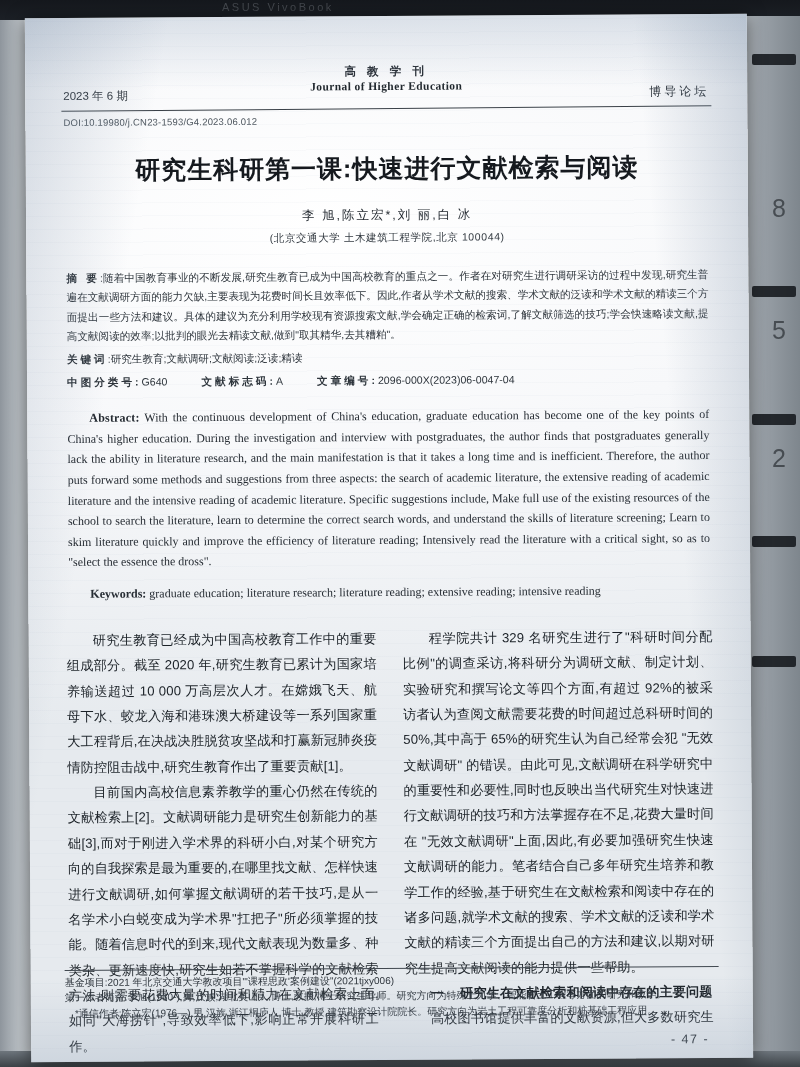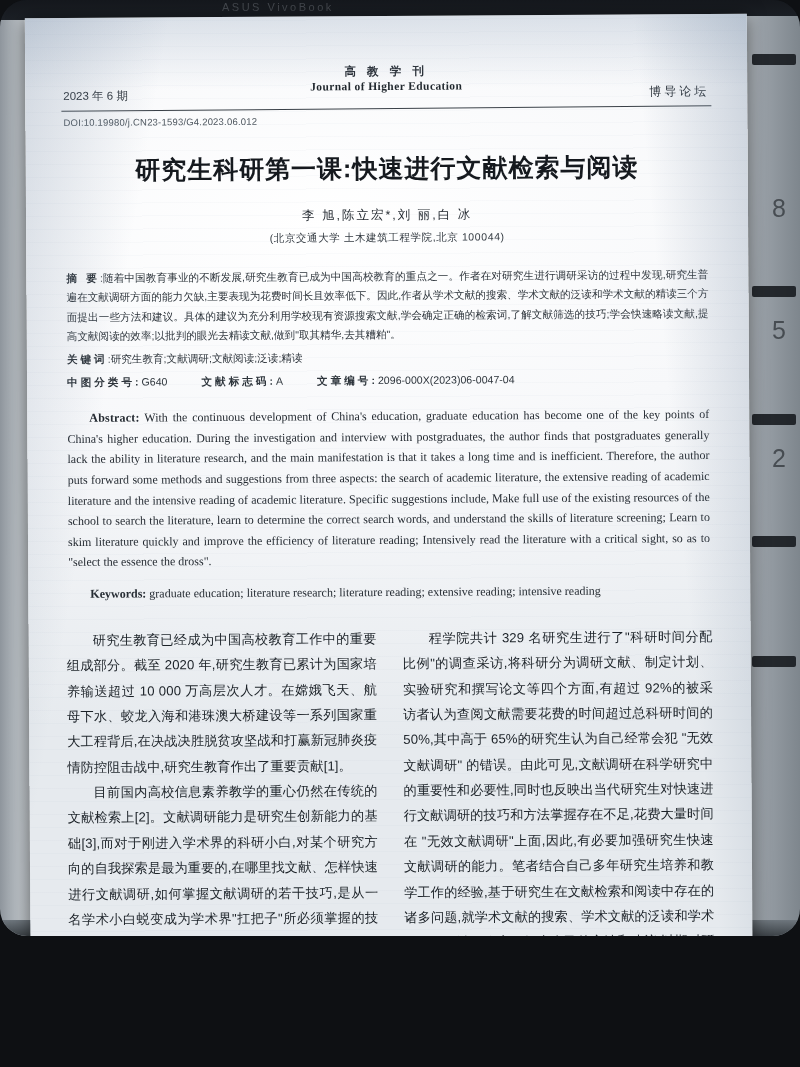--- a/index.html
+++ b/index.html
@@ -5,24 +5,23 @@
   html, body {
     margin: 0; padding: 0;
     width: 800px; height: 1067px;
     overflow: hidden;
     background: #0e1013;
     font-family: "Liberation Serif", "DejaVu Serif", serif;
   }
 
   #scene {
     position: relative;
-    width: 800px; height: 936px;
+    width: 800px; height: 1067px;
     overflow: hidden;
     background: #10141a;
-    border-radius: 27px;
   }
 
   
   .backdrop-top {
     position: absolute; left: 0; top: 0; width: 800px; height: 34px;
     background: linear-gradient(180deg, #15181d 0%, #1b1f25 55%, #2a2f36 100%);
   }
   .laptop-brand {
     position: absolute; left: 222px; top: 1px;
     font-family: "Liberation Sans", sans-serif;

